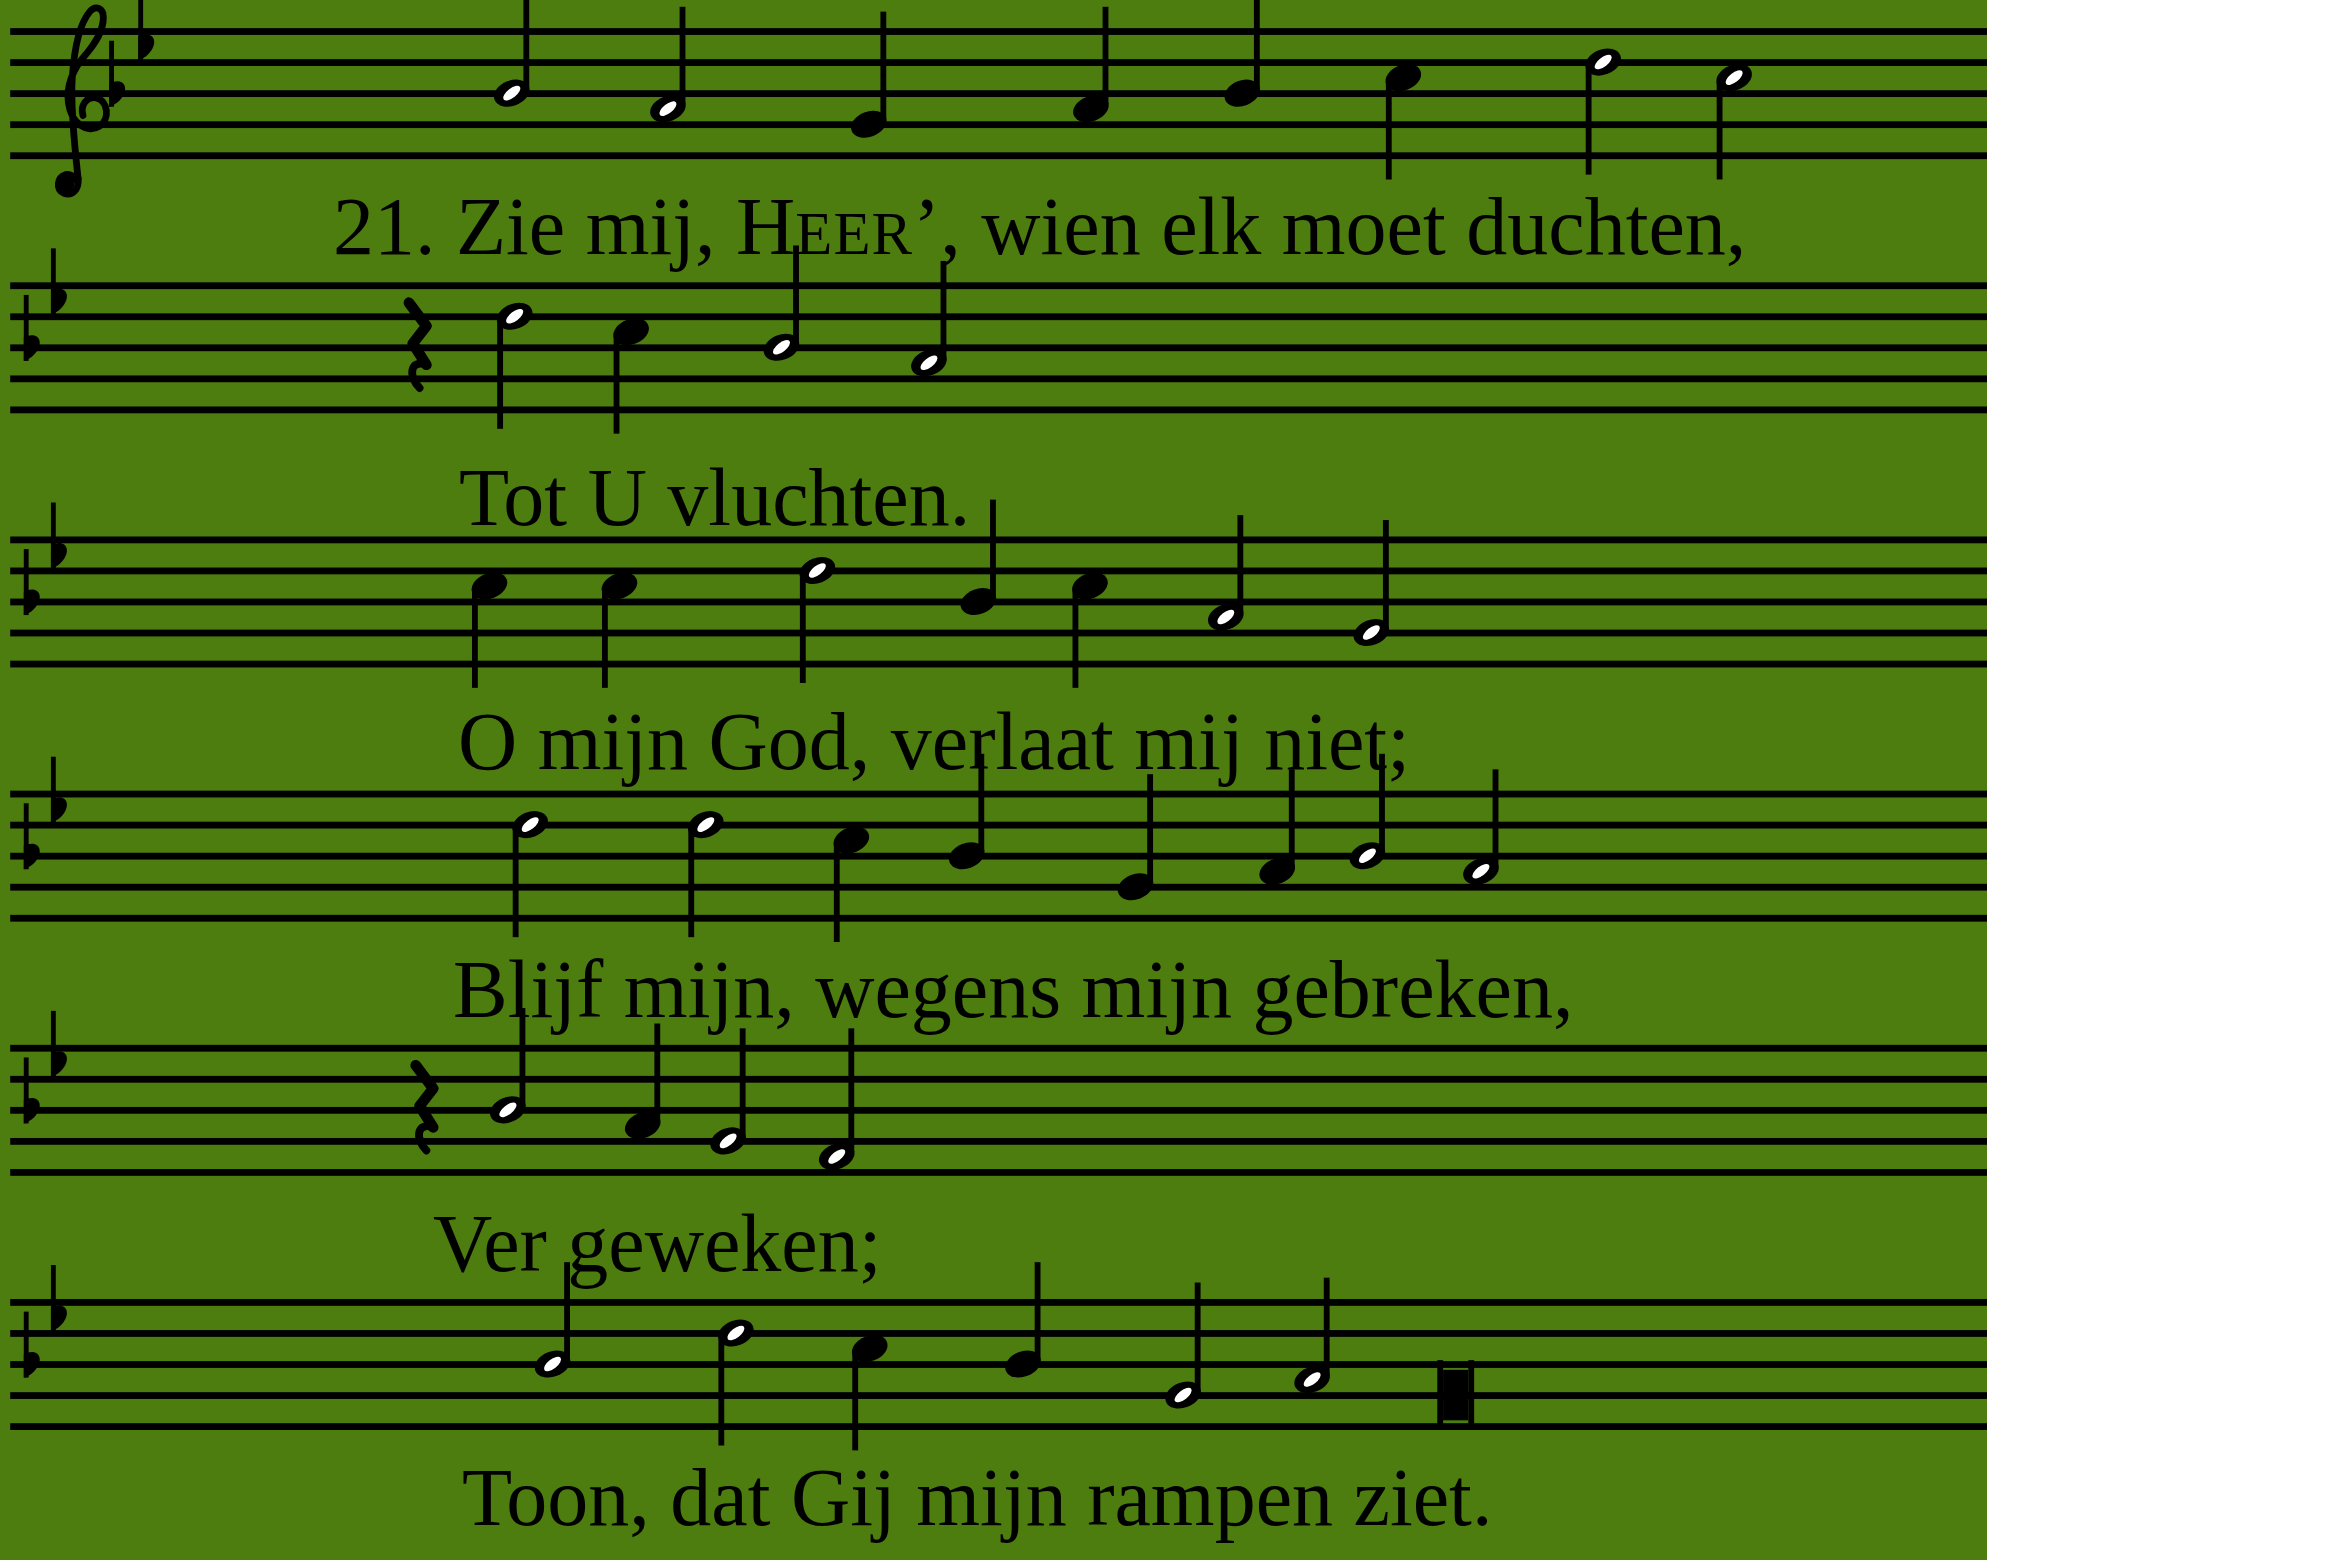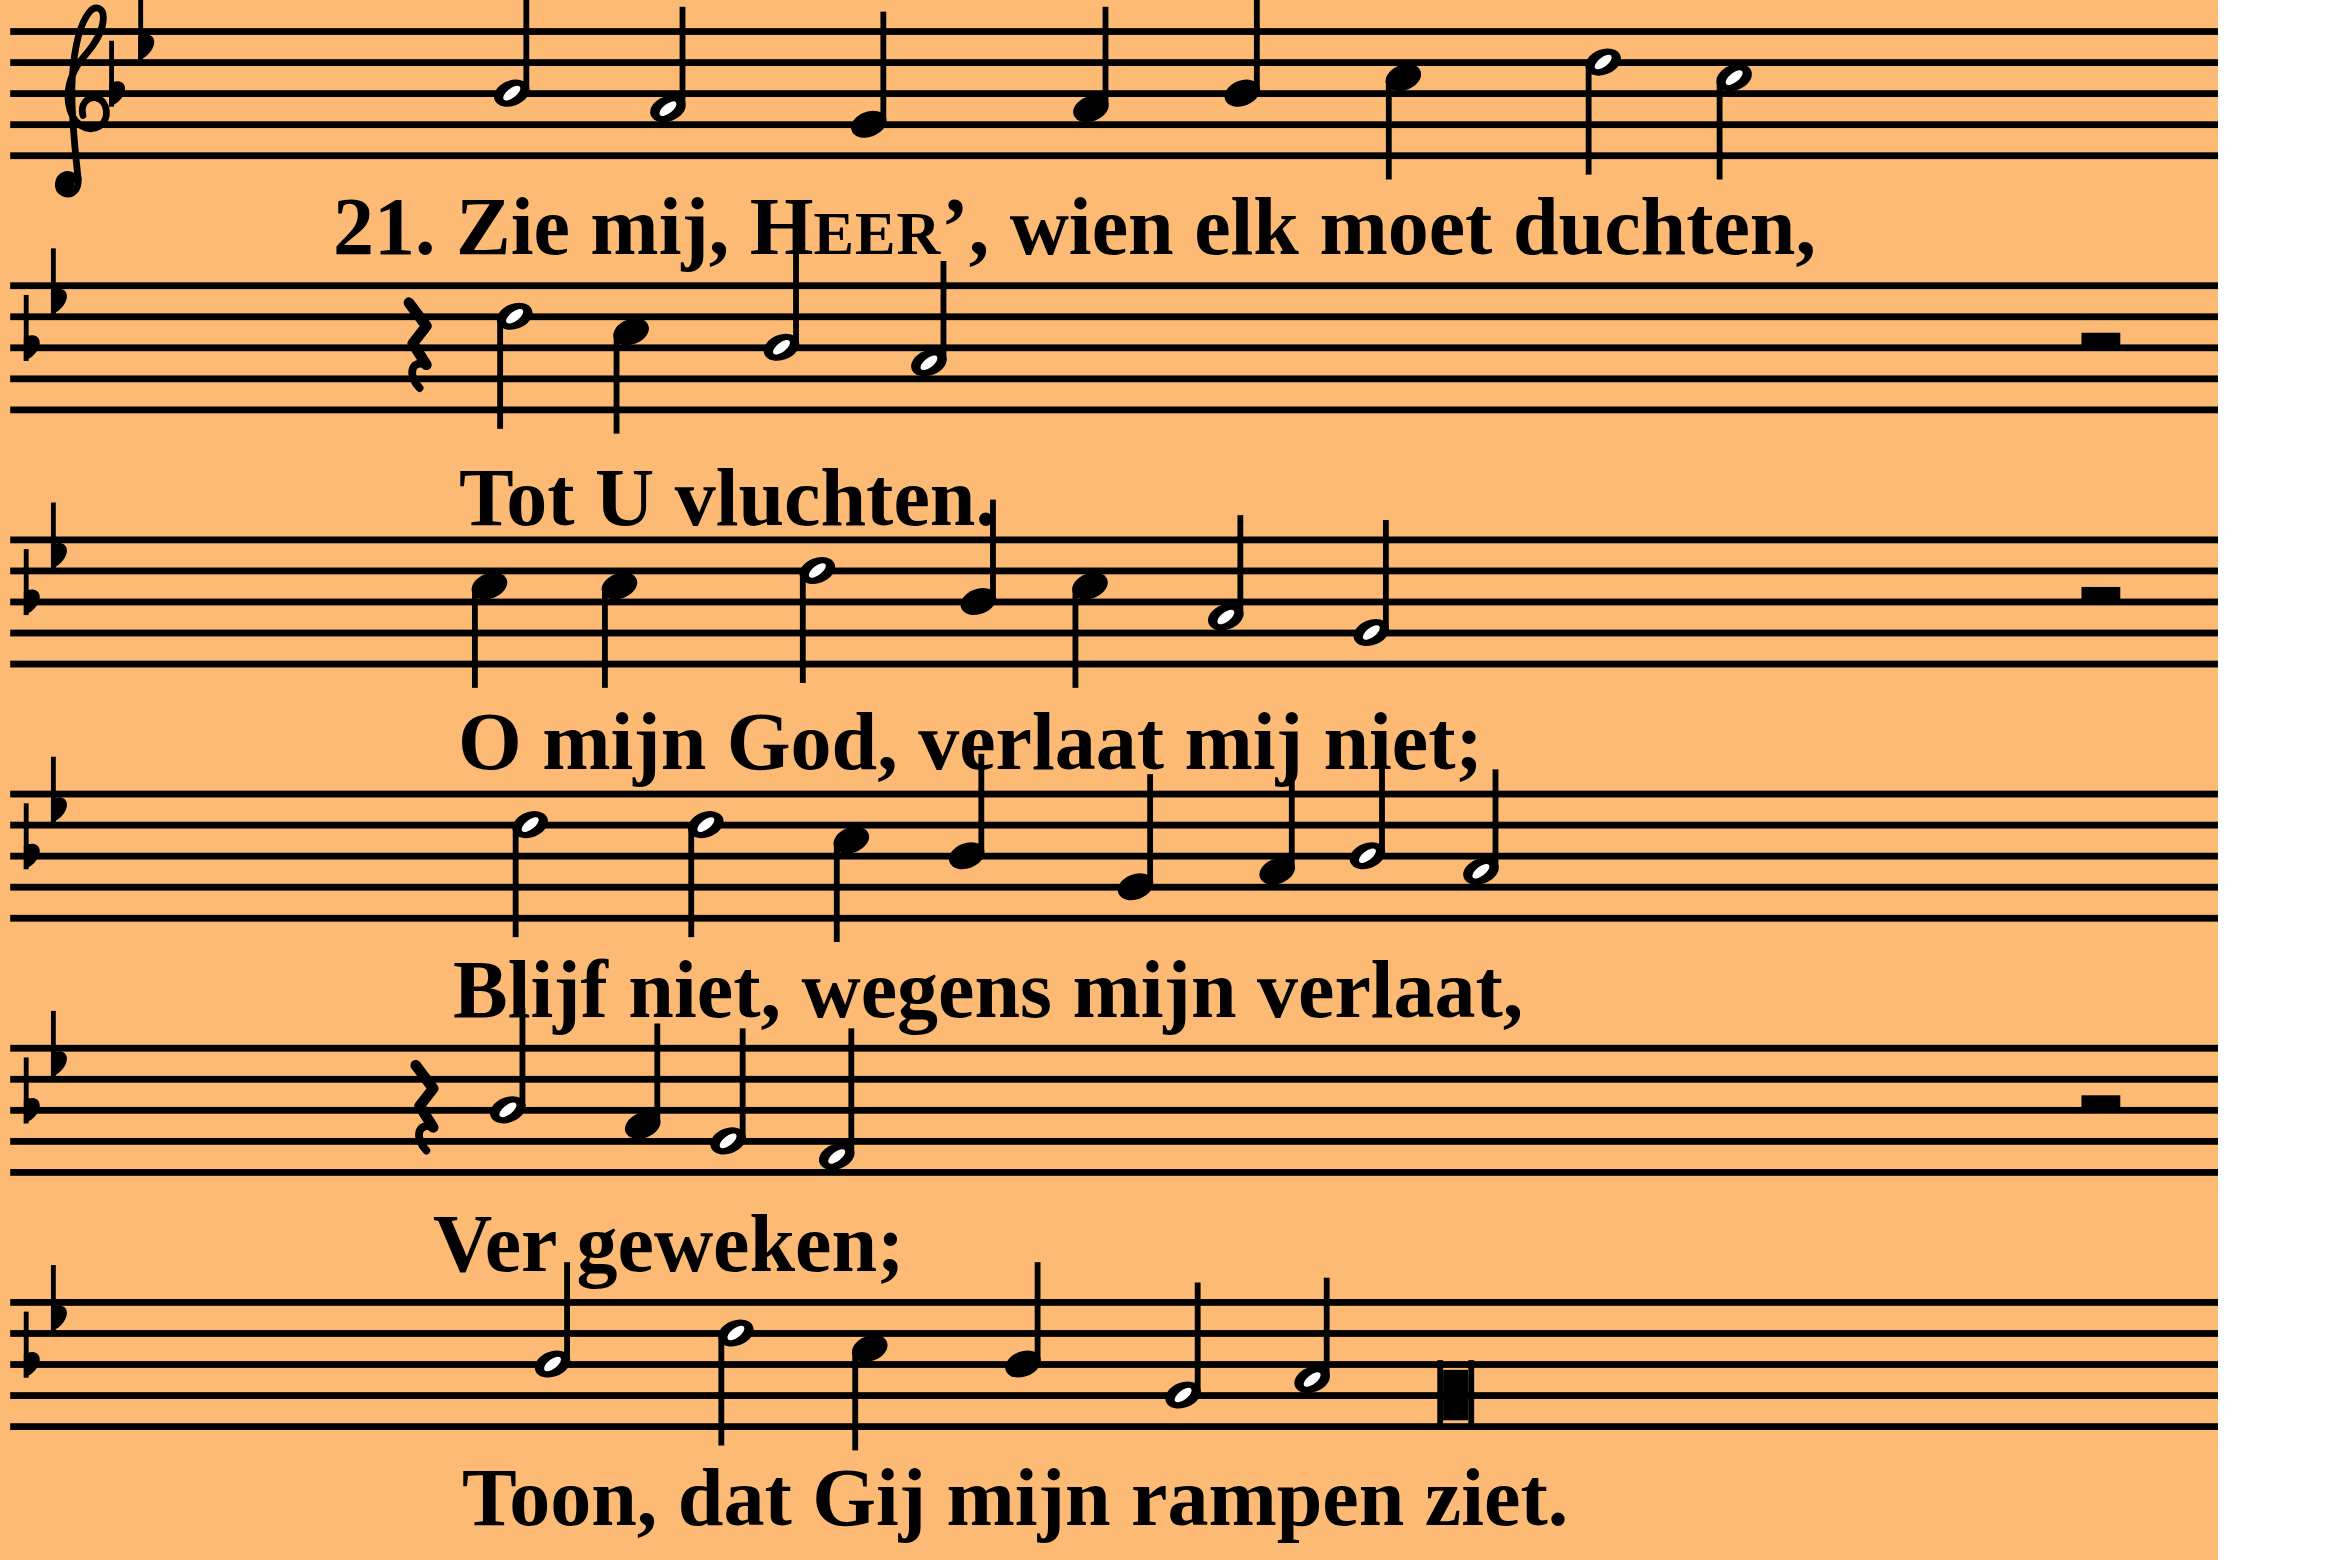--- a/index.html
+++ b/index.html
@@ -1,17 +1,17 @@
 <!DOCTYPE html>
 <html><head>
 <meta charset="utf-8">
 <style>
   html,body{margin:0;padding:0;background:#ffffff;}
-  .page{position:relative;width:2218px;height:1560px;background:#fdba74;overflow:hidden;
-        font-family:"Liberation Serif","DejaVu Serif",serif;color:#000;font-weight:bold;}
+  .page{position:relative;width:1987px;height:1560px;background:#4d7c0f;overflow:hidden;
+        font-family:"Liberation Serif","DejaVu Serif",serif;color:#000;}
   #score{position:absolute;left:0;top:0;}
   .lyric{position:absolute;white-space:nowrap;font-size:82px;line-height:1;color:#000;}
   .lyric .sc{font-size:0.74em;letter-spacing:1px;}
 </style>
 </head>
 <body>
 
 <div class="page">
   <svg id="score" width="2341" height="1560" viewBox="0 0 2412 1608">
       <g>
@@ -267,18 +267,18 @@
         </g>
         <rect x="2366" y="1338" width="7" height="136" fill="#000"></rect>
         <rect x="2388" y="1338" width="20" height="136" fill="#000"></rect>
       </g>
     </svg>
 
   <div>
     <div class="lyric" style="left:333px;top:186px"><span>21. Zie mij, H</span><span class="sc">EER</span><span>’, wien elk moet duchten,</span></div>
     <div class="lyric" style="left:459px;top:457px">Tot U vluchten.</div>
     <div class="lyric" style="left:458px;top:701px">O mijn God, verlaat mij niet;</div>
-    <div class="lyric" style="left:453px;top:949px">Blijf niet, wegens mijn verlaat,</div>
+    <div class="lyric" style="left:453px;top:949px">Blijf mijn, wegens mijn gebreken,</div>
     <div class="lyric" style="left:433px;top:1203px">Ver geweken;</div>
     <div class="lyric" style="left:462px;top:1457px">Toon, dat Gij mijn rampen ziet.</div>
   </div>
 </div>
 
 
 </body></html>

